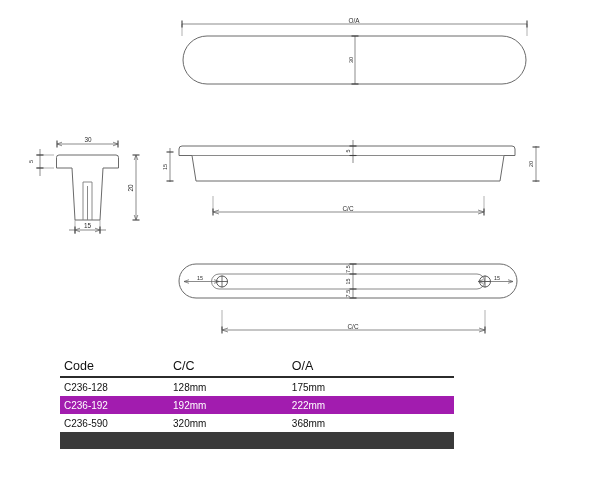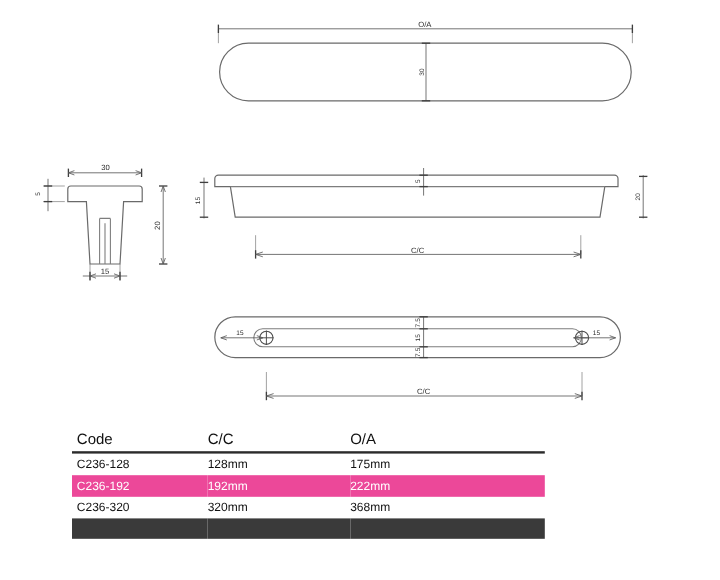--- a/index.html
+++ b/index.html
@@ -106,21 +106,21 @@
   .rulebar {
     height: 2px;
     background: #2b2b2b;
     width: 100%;
   }
   tr.data-row td {
     height: 18px;
     font-size: 10px;
   }
   tr.data-row.selected td {
-    background: #ec4899;
+    background: #a21caf;
     color: #ffffff;
   }
   tr.footer-row td {
     height: 17px;
     background: #3a3a3a;
   }
 </style>
 </head>
 <body>
 
@@ -281,21 +281,21 @@
         <td class="col-oa">175mm</td>
       </tr>
 
       <tr class="data-row selected">
         <td class="col-code">C236-192</td>
         <td class="col-cc">192mm</td>
         <td class="col-oa">222mm</td>
       </tr>
 
       <tr class="data-row">
-        <td class="col-code">C236-320</td>
+        <td class="col-code">C236-590</td>
         <td class="col-cc">320mm</td>
         <td class="col-oa">368mm</td>
       </tr>
 
       <tr class="footer-row">
         <td class="col-code"></td>
         <td class="col-cc"></td>
         <td class="col-oa"></td>
       </tr>
     </tbody>

